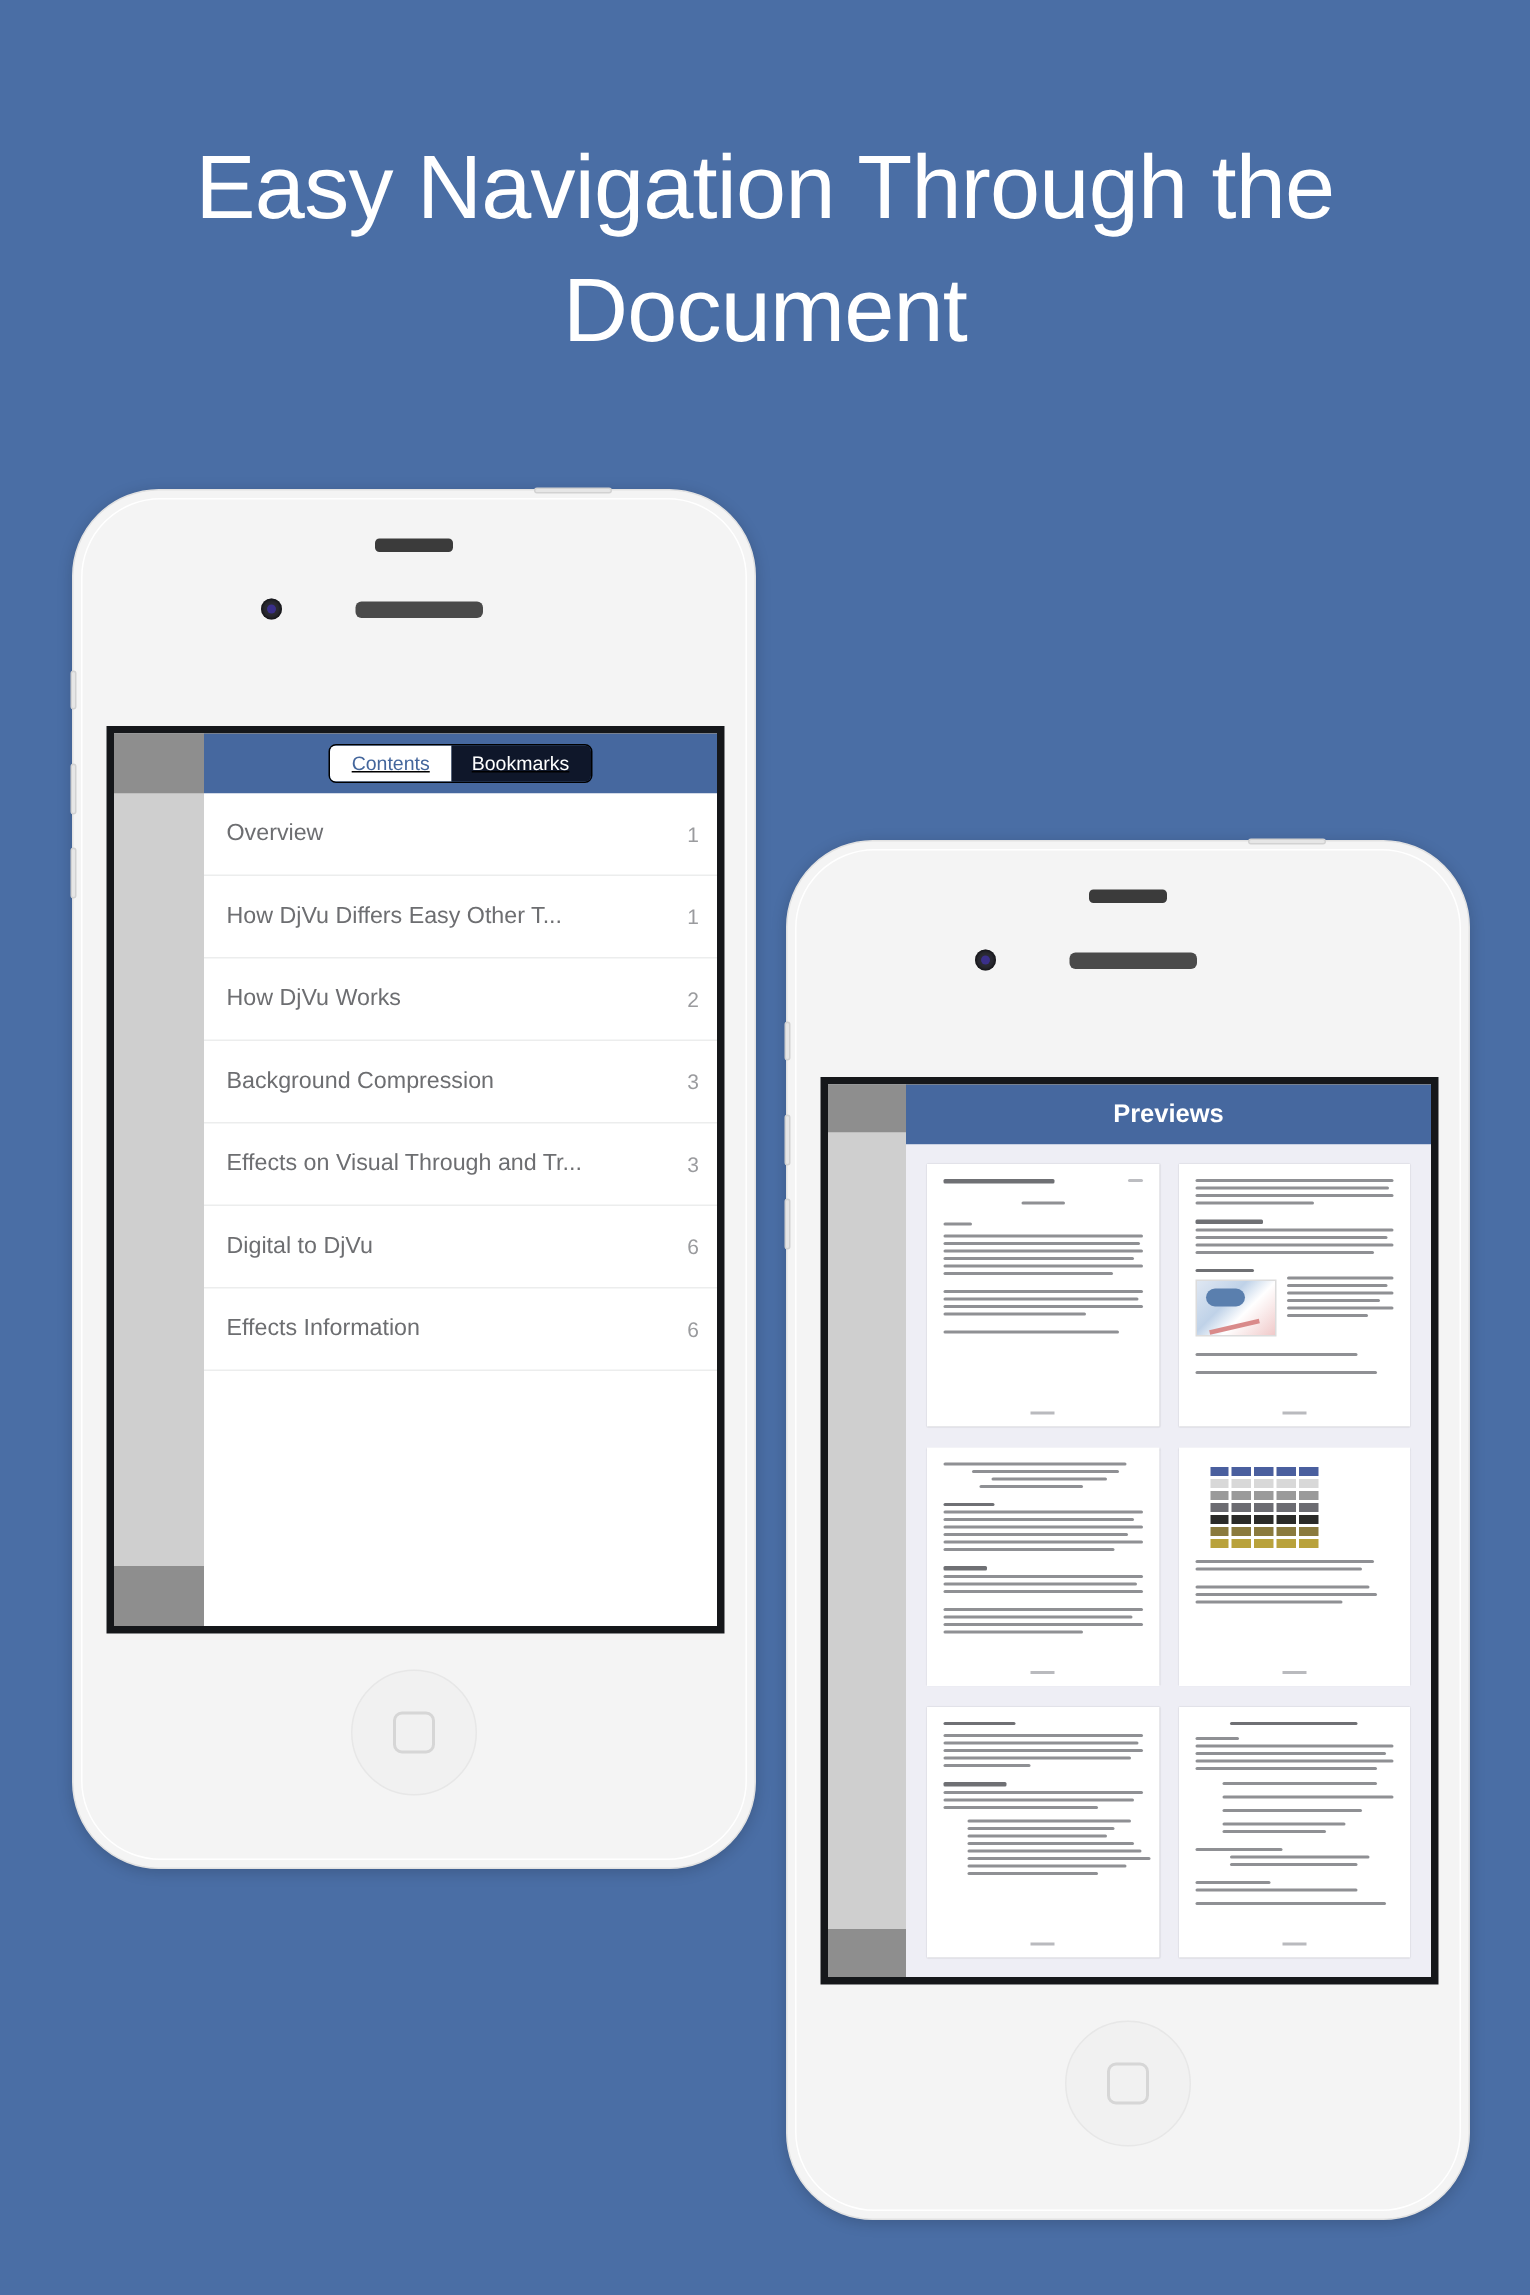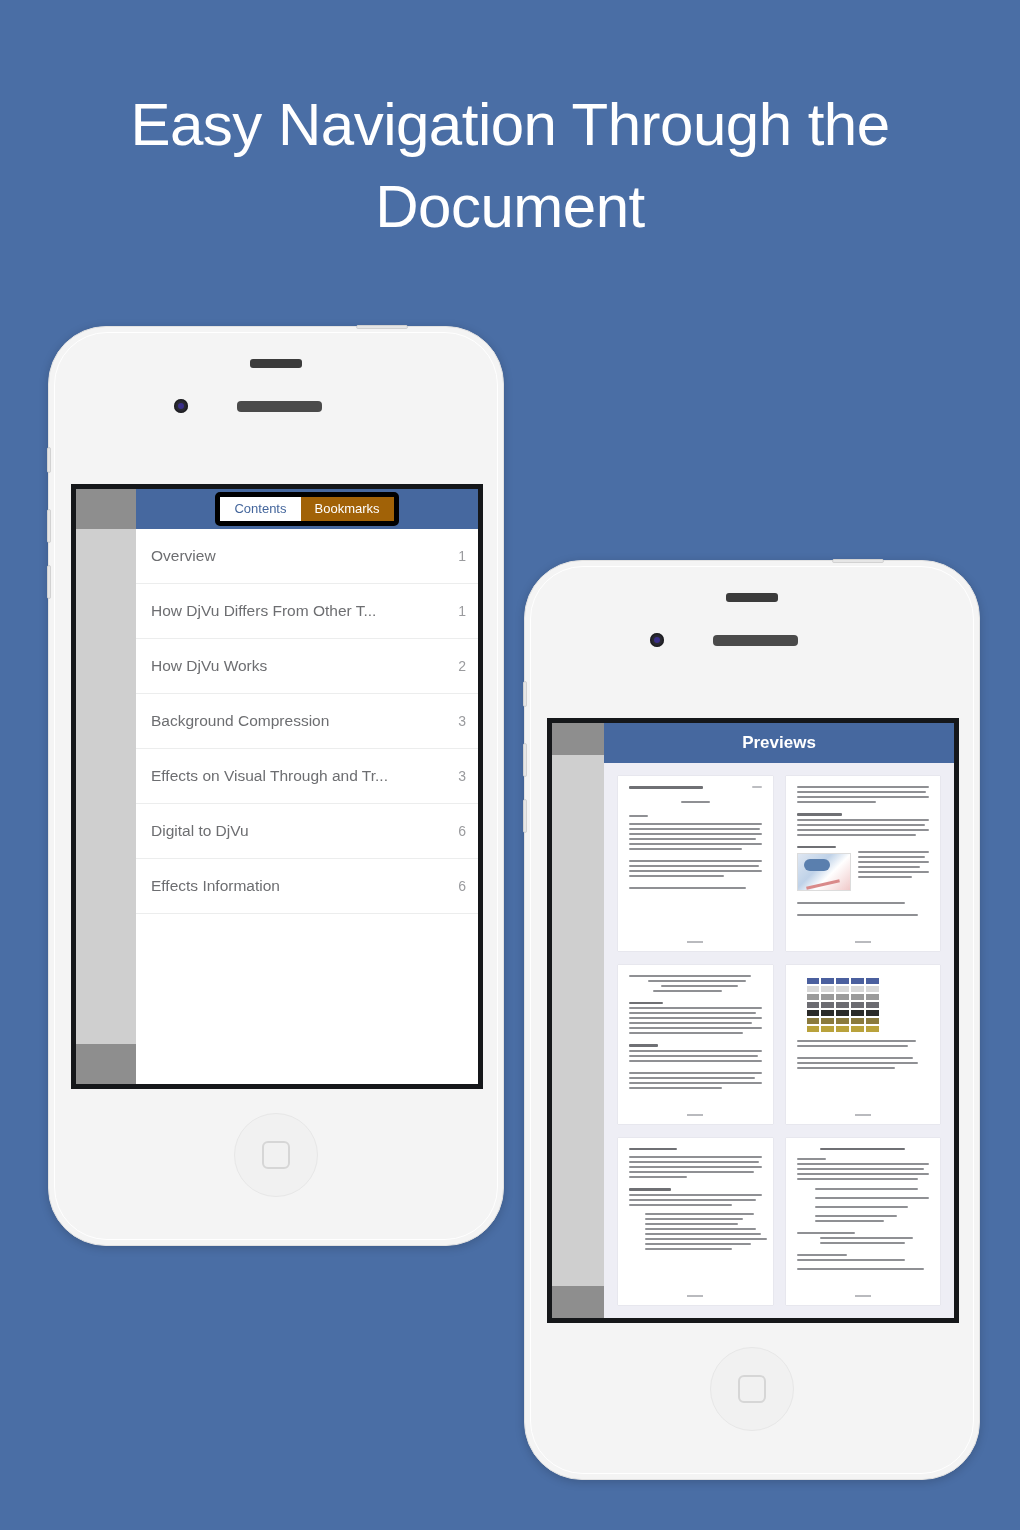--- a/index.html
+++ b/index.html
@@ -116,32 +116,33 @@
   
   .navbar {
     background: #46689f;
     display: flex;
     align-items: center;
     justify-content: center;
     flex: 0 0 auto;
   }
   .segmented {
     display: flex;
-    border: 5px solid #000000;
+    border: 1px solid #000000;
     border-radius: 5px;
     overflow: hidden;
+    text-decoration: underline;
   }
   .seg {
     font-size: 13px;
     padding: 5px 14px;
     line-height: 1.1;
     white-space: nowrap;
   }
   .seg.active { background: #ffffff; color: #44669c; }
-  .seg.inactive { background: #a16207; color: #ffffff; text-align: center; }
+  .seg.inactive { background: #0f172a; color: #ffffff; text-align: center; }
 
   
   .toc {
     flex: 1 1 auto;
     background: #ffffff;
     overflow: hidden;
   }
   .toc-row {
     display: flex;
     align-items: center;
@@ -271,21 +272,21 @@
           <div class="seg inactive">Bookmarks</div>
         </div>
       </div>
 
       <div class="toc">
         <div class="toc-row">
           <span class="toc-title">Overview</span>
           <span class="toc-page">1</span>
         </div>
         <div class="toc-row">
-          <span class="toc-title">How DjVu Differs From Other T...</span>
+          <span class="toc-title">How DjVu Differs Easy Other T...</span>
           <span class="toc-page">1</span>
         </div>
         <div class="toc-row">
           <span class="toc-title">How DjVu Works</span>
           <span class="toc-page">2</span>
         </div>
         <div class="toc-row">
           <span class="toc-title">Background Compression</span>
           <span class="toc-page">3</span>
         </div>

